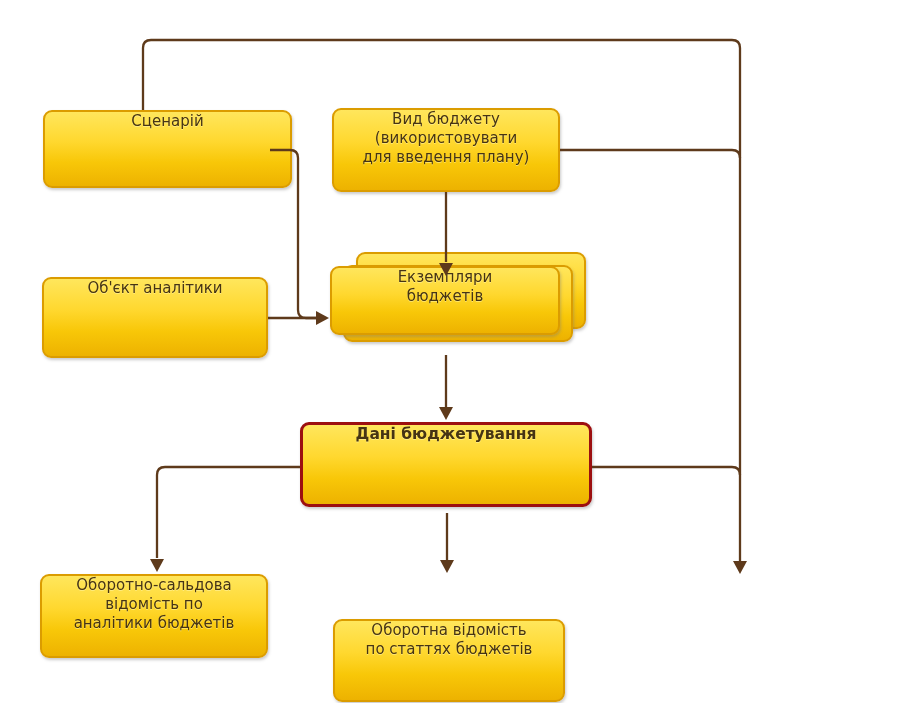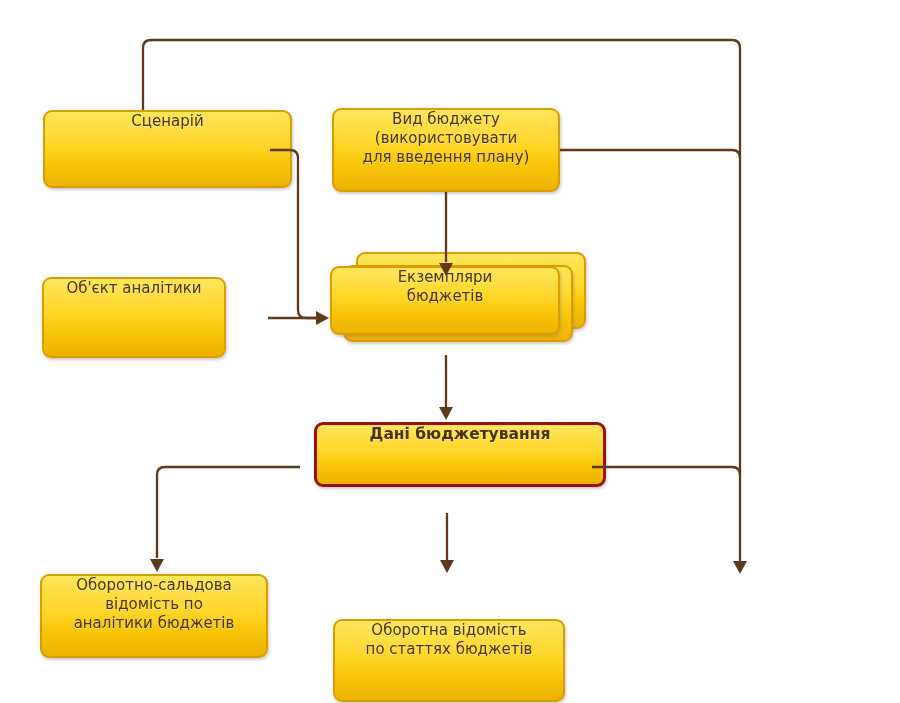--- a/index.html
+++ b/index.html
@@ -56,30 +56,30 @@
   <div class="node" style="left:43px;top:110px;width:249px;height:78px;">
     <span>Сценарій</span>
   </div>
 
   <div class="node" style="left:332px;top:108px;width:228px;height:84px;">
     <span>Вид бюджету
 (використовувати
 для введення плану)</span>
   </div>
 
-  <div class="node" style="left:42px;top:277px;width:184px;height:81px;">
+  <div class="node" style="left:42px;top:277px;width:226px;height:81px;">
     <span>Об'єкт аналітики</span>
   </div>
 
   <div class="node" style="left:330px;top:266px;width:230px;height:69px;">
     <span>Екземпляри
 бюджетів</span>
   </div>
 
-  <div class="node highlight" style="left:314px;top:422px;width:292px;height:65px;">
+  <div class="node highlight" style="left:300px;top:422px;width:292px;height:85px;">
     <span>Дані бюджетування</span>
   </div>
 
   <div class="node" style="left:40px;top:574px;width:228px;height:84px;">
     <span>Оборотно-сальдова
 відомість по
 аналітики бюджетів</span>
   </div>
 
   <div class="node" style="left:333px;top:575px;width:232px;height:83px;margin-top:44px;">

